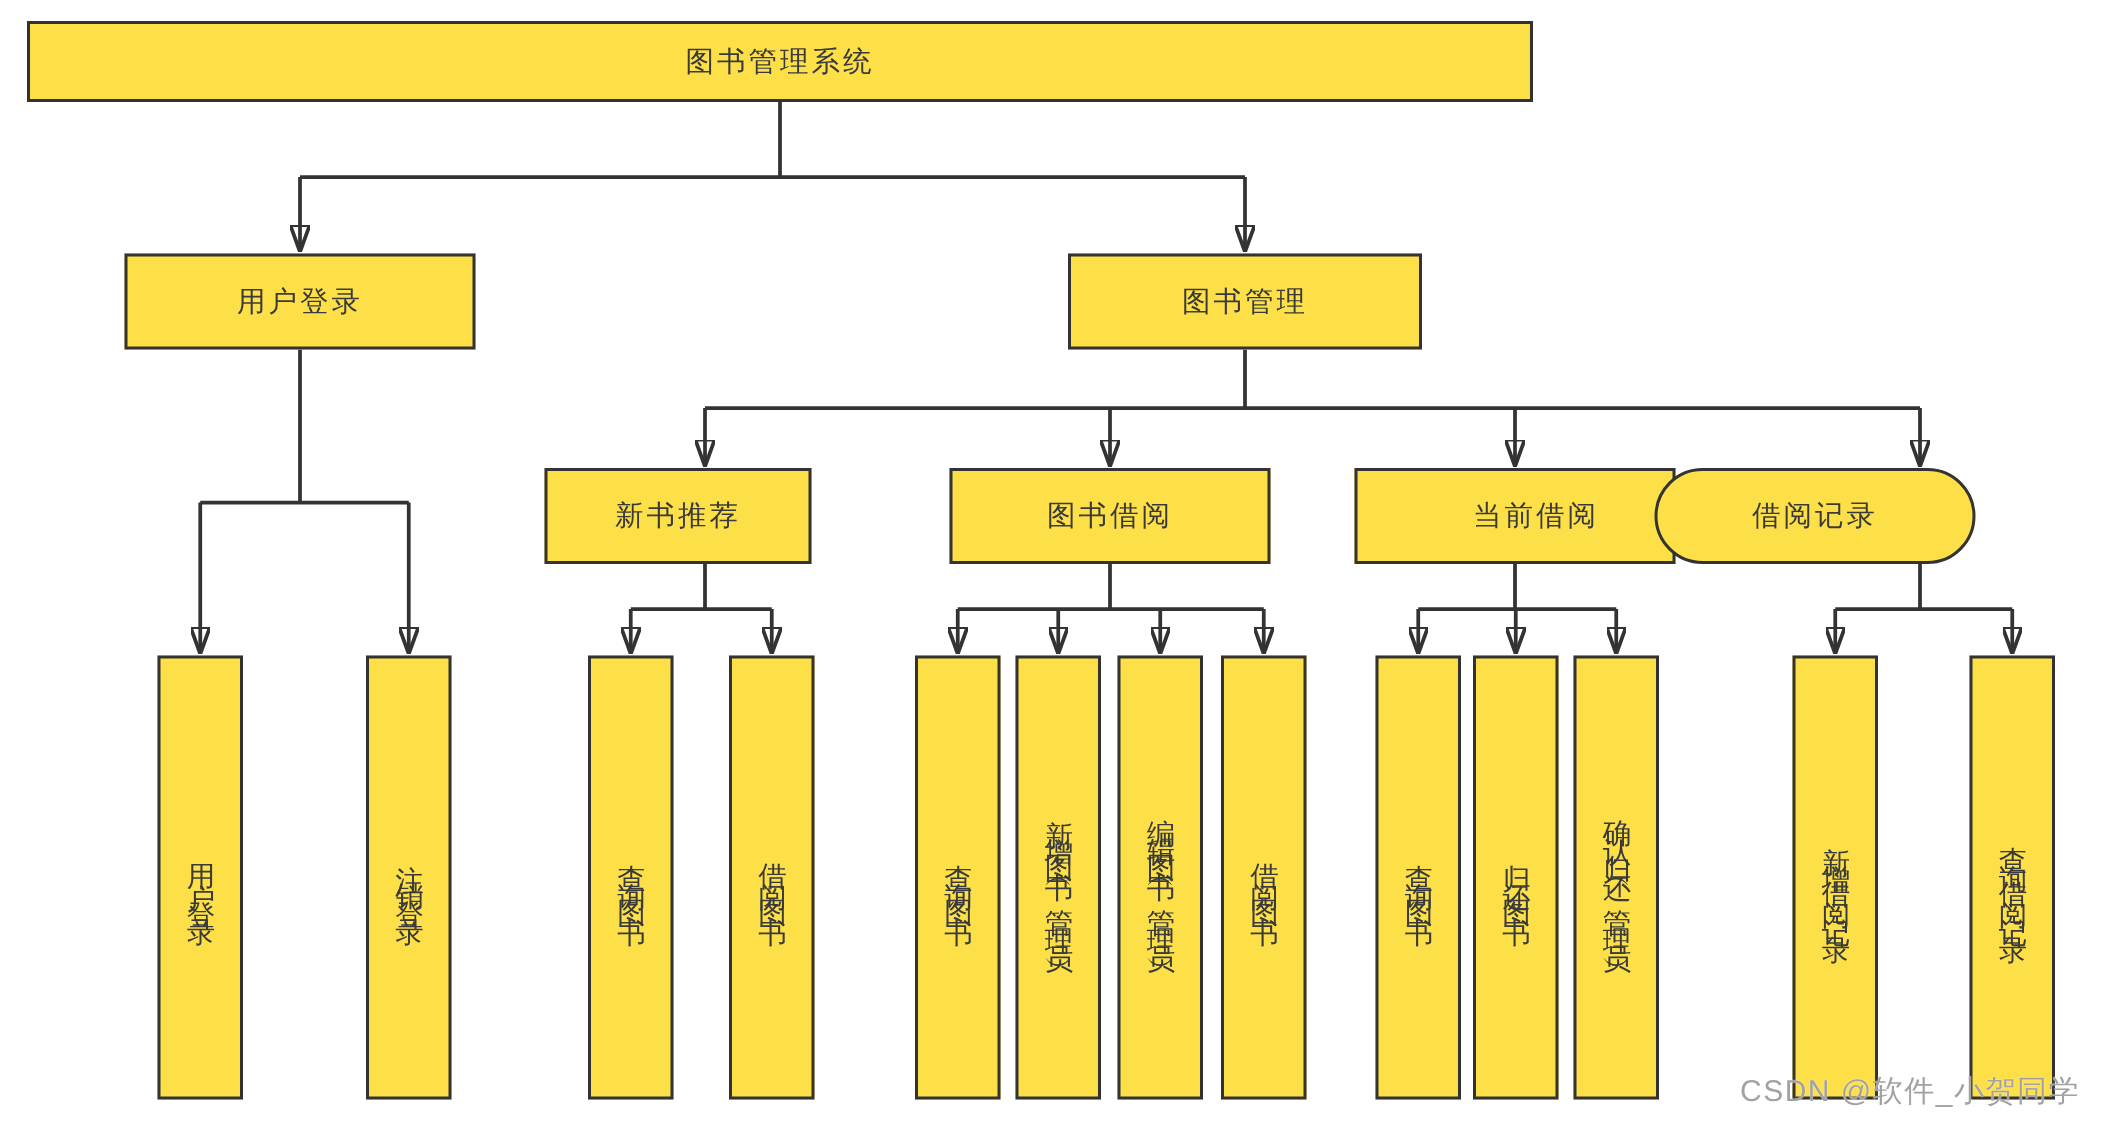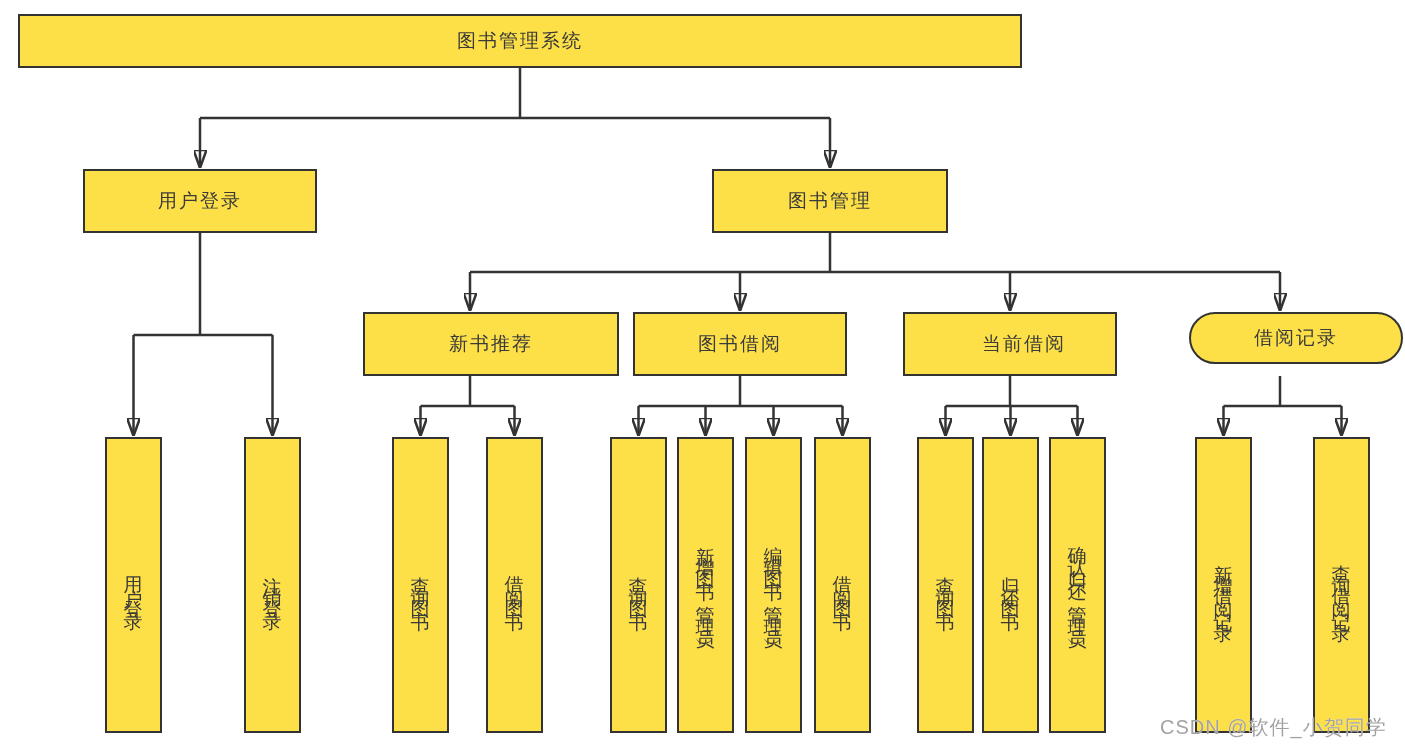--- a/index.html
+++ b/index.html
@@ -107,30 +107,30 @@
     <span class="hlabel">图书管理系统</span>
   </div>
 
   <div class="node" style="left:83px; top:169px; width:234px; height:64px;">
     <span class="hlabel">用户登录</span>
   </div>
   <div class="node" style="left:712px; top:169px; width:236px; height:64px;">
     <span class="hlabel">图书管理</span>
   </div>
 
-  <div class="node" style="left:363px; top:312px; width:256px; height:64px;text-align:center;">
+  <div class="node" style="left:363px; top:312px; width:178px; height:64px;text-align:center;">
     <span class="hlabel">新书推荐</span>
   </div>
   <div class="node" style="left:633px; top:312px; width:214px; height:64px;">
     <span class="hlabel">图书借阅</span>
   </div>
   <div class="node" style="left:903px; top:312px; width:214px; height:64px;padding-left:28px;">
     <span class="hlabel">当前借阅</span>
   </div>
-  <div class="node" style="left:1189px; top:312px; width:214px; height:52px;border-radius:32px;">
+  <div class="node" style="left:1103px; top:312px; width:214px; height:64px;border-radius:32px;">
     <span class="hlabel">借阅记录</span>
   </div>
 
   <div class="node leaf" style="left:105px; top:437px; width:57px; height:296px;">
     <span class="vlabel">用户登录</span>
   </div>
   <div class="node leaf" style="left:244px; top:437px; width:57px; height:296px;">
     <span class="vlabel">注销登录</span>
   </div>
 

